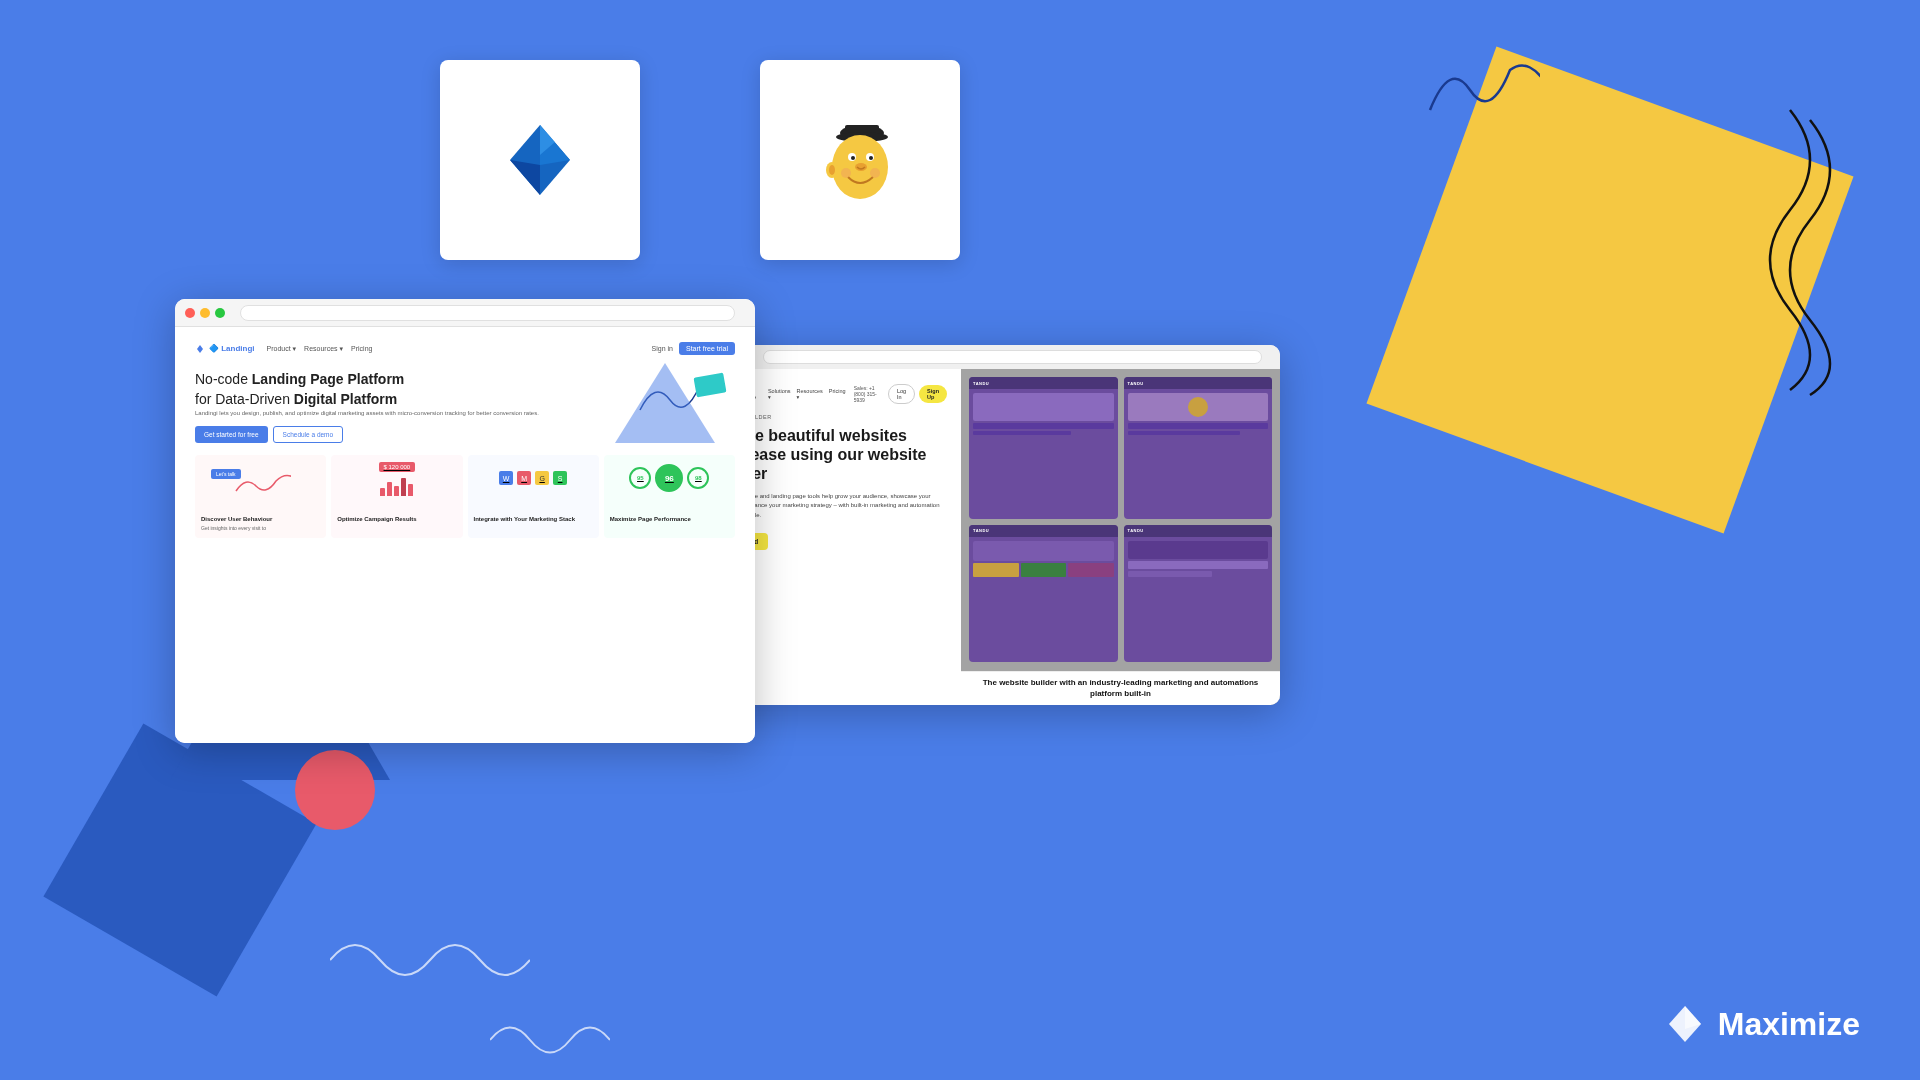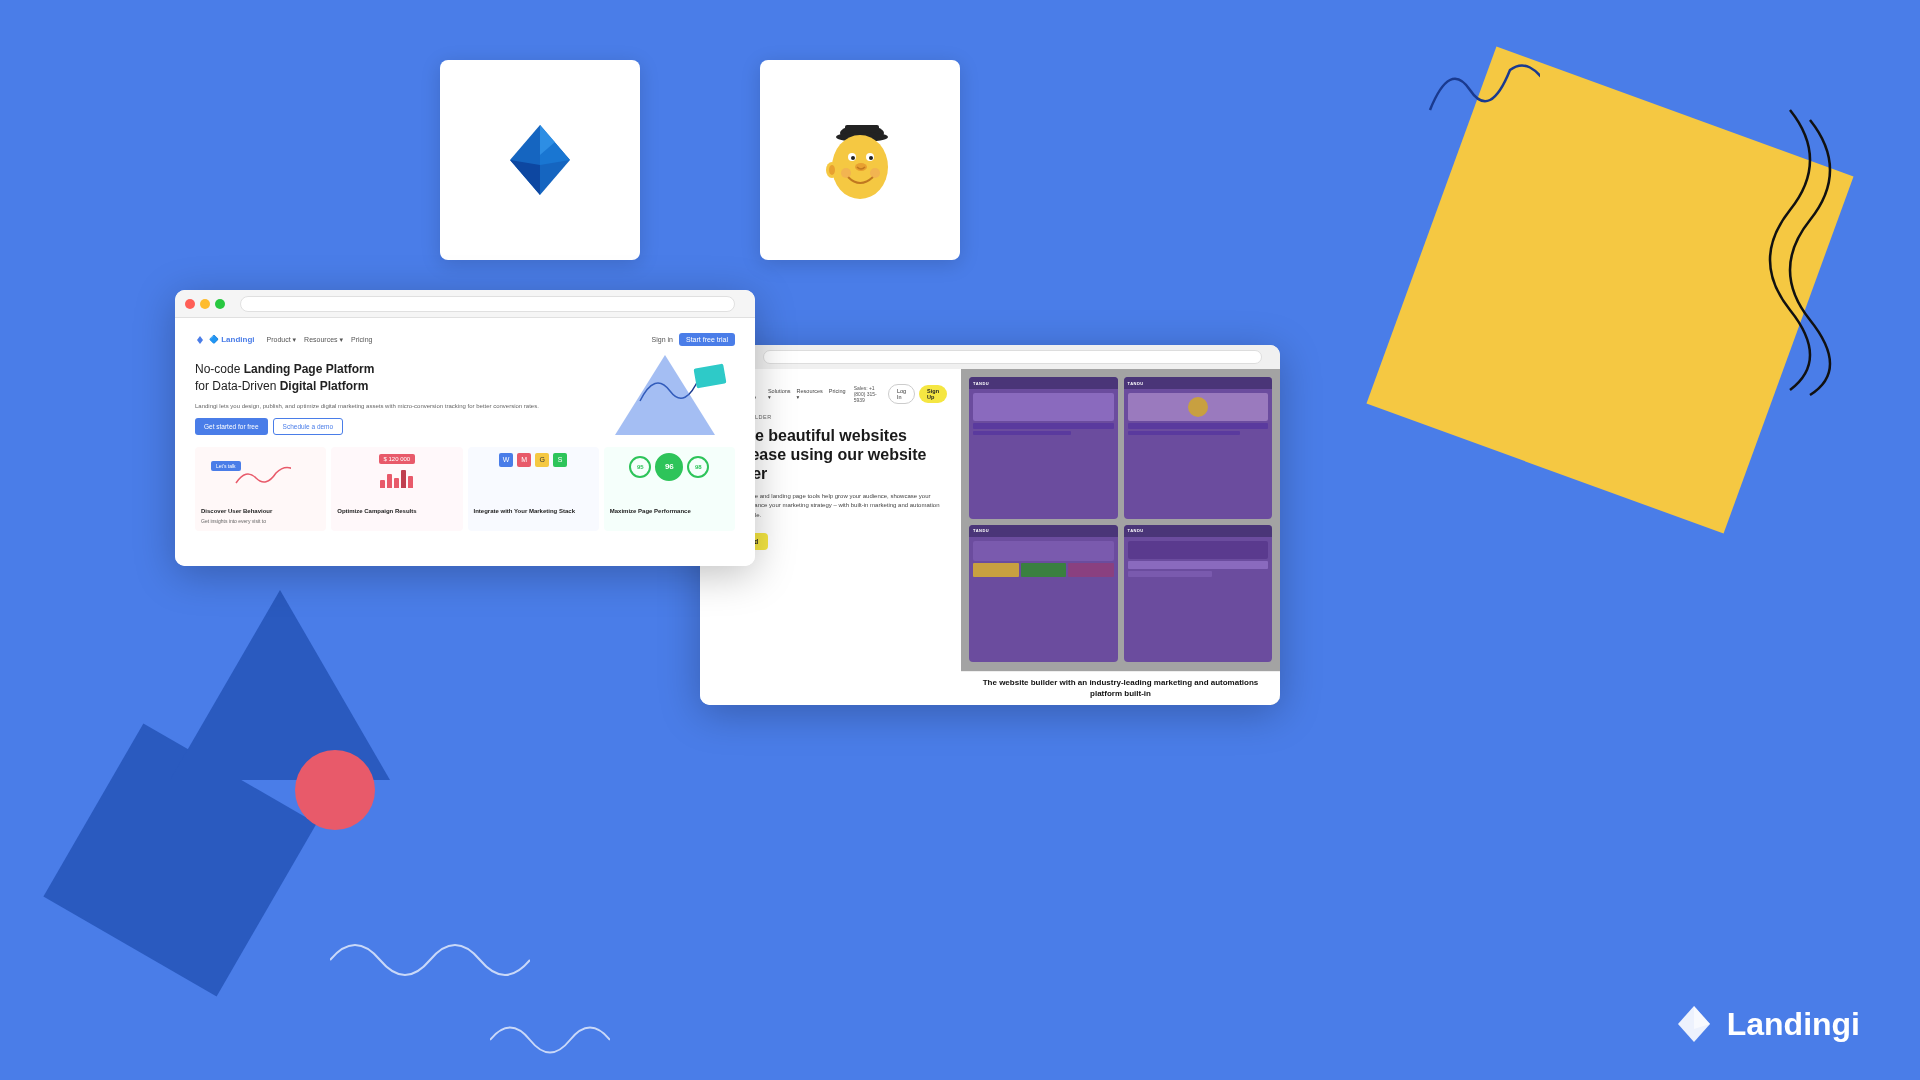--- a/index.html
+++ b/index.html
@@ -80,24 +80,24 @@
     .logo-card-mailchimp {
       width: 200px;
       height: 200px;
       top: 60px;
       left: 760px;
     }
 
     
     .browser-landingi {
       position: absolute;
-      top: 290px;
+      top: 299px;
       left: 175px;
       width: 580px;
-      height: 276px;
+      height: 444px;
       background: white;
       border-radius: 10px;
       box-shadow: 0 8px 40px rgba(0,0,0,0.25);
       z-index: 20;
       overflow: hidden;
     }
 
     .browser-bar {
       height: 28px;
       background: #f5f5f5;
@@ -179,24 +179,24 @@
       display: flex;
       gap: 15px;
       margin-bottom: 12px;
     }
 
     .landingi-hero-text {
       flex: 1;
     }
 
     .hero-title {
-      font-size: 12px;
+      font-size: 14px;
       line-height: 1.4;
       color: #222;
-      margin-bottom: 7px;
+      margin-bottom: 0;
     }
 
     .hero-title strong {
       font-weight: 800;
     }
 
     .hero-subtitle {
       font-size: 6px;
       color: #666;
       margin-bottom: 8px;
@@ -263,23 +263,24 @@
       font-size: 5px;
       color: #666;
       margin-top: 2px;
       line-height: 1.4;
     }
 
     
     .card-visual {
       height: 35px;
       display: flex;
-      align-items: flex-start;
+      align-items: center;
       justify-content: center;
       position: relative;
+      text-decoration: underline;
     }
 
     
     .browser-mailchimp {
       position: absolute;
       top: 345px;
       left: 700px;
       width: 580px;
       height: 360px;
       background: white;
@@ -786,14 +787,14 @@
       </div>
     </div>
   </div>
 </div>
 
 <div class="landingi-branding">
   <svg width="42" height="42" viewBox="0 0 42 42">
     <polygon points="5,21 21,3 37,21 21,39" fill="white" opacity="0.9"></polygon>
     <polygon points="21,3 37,21 21,26" fill="white" opacity="0.6"></polygon>
   </svg>
-  <span class="landingi-brand-text">Landingi</span>
+  <span class="landingi-brand-text">Maximize</span>
 </div>
 
 </body></html>

